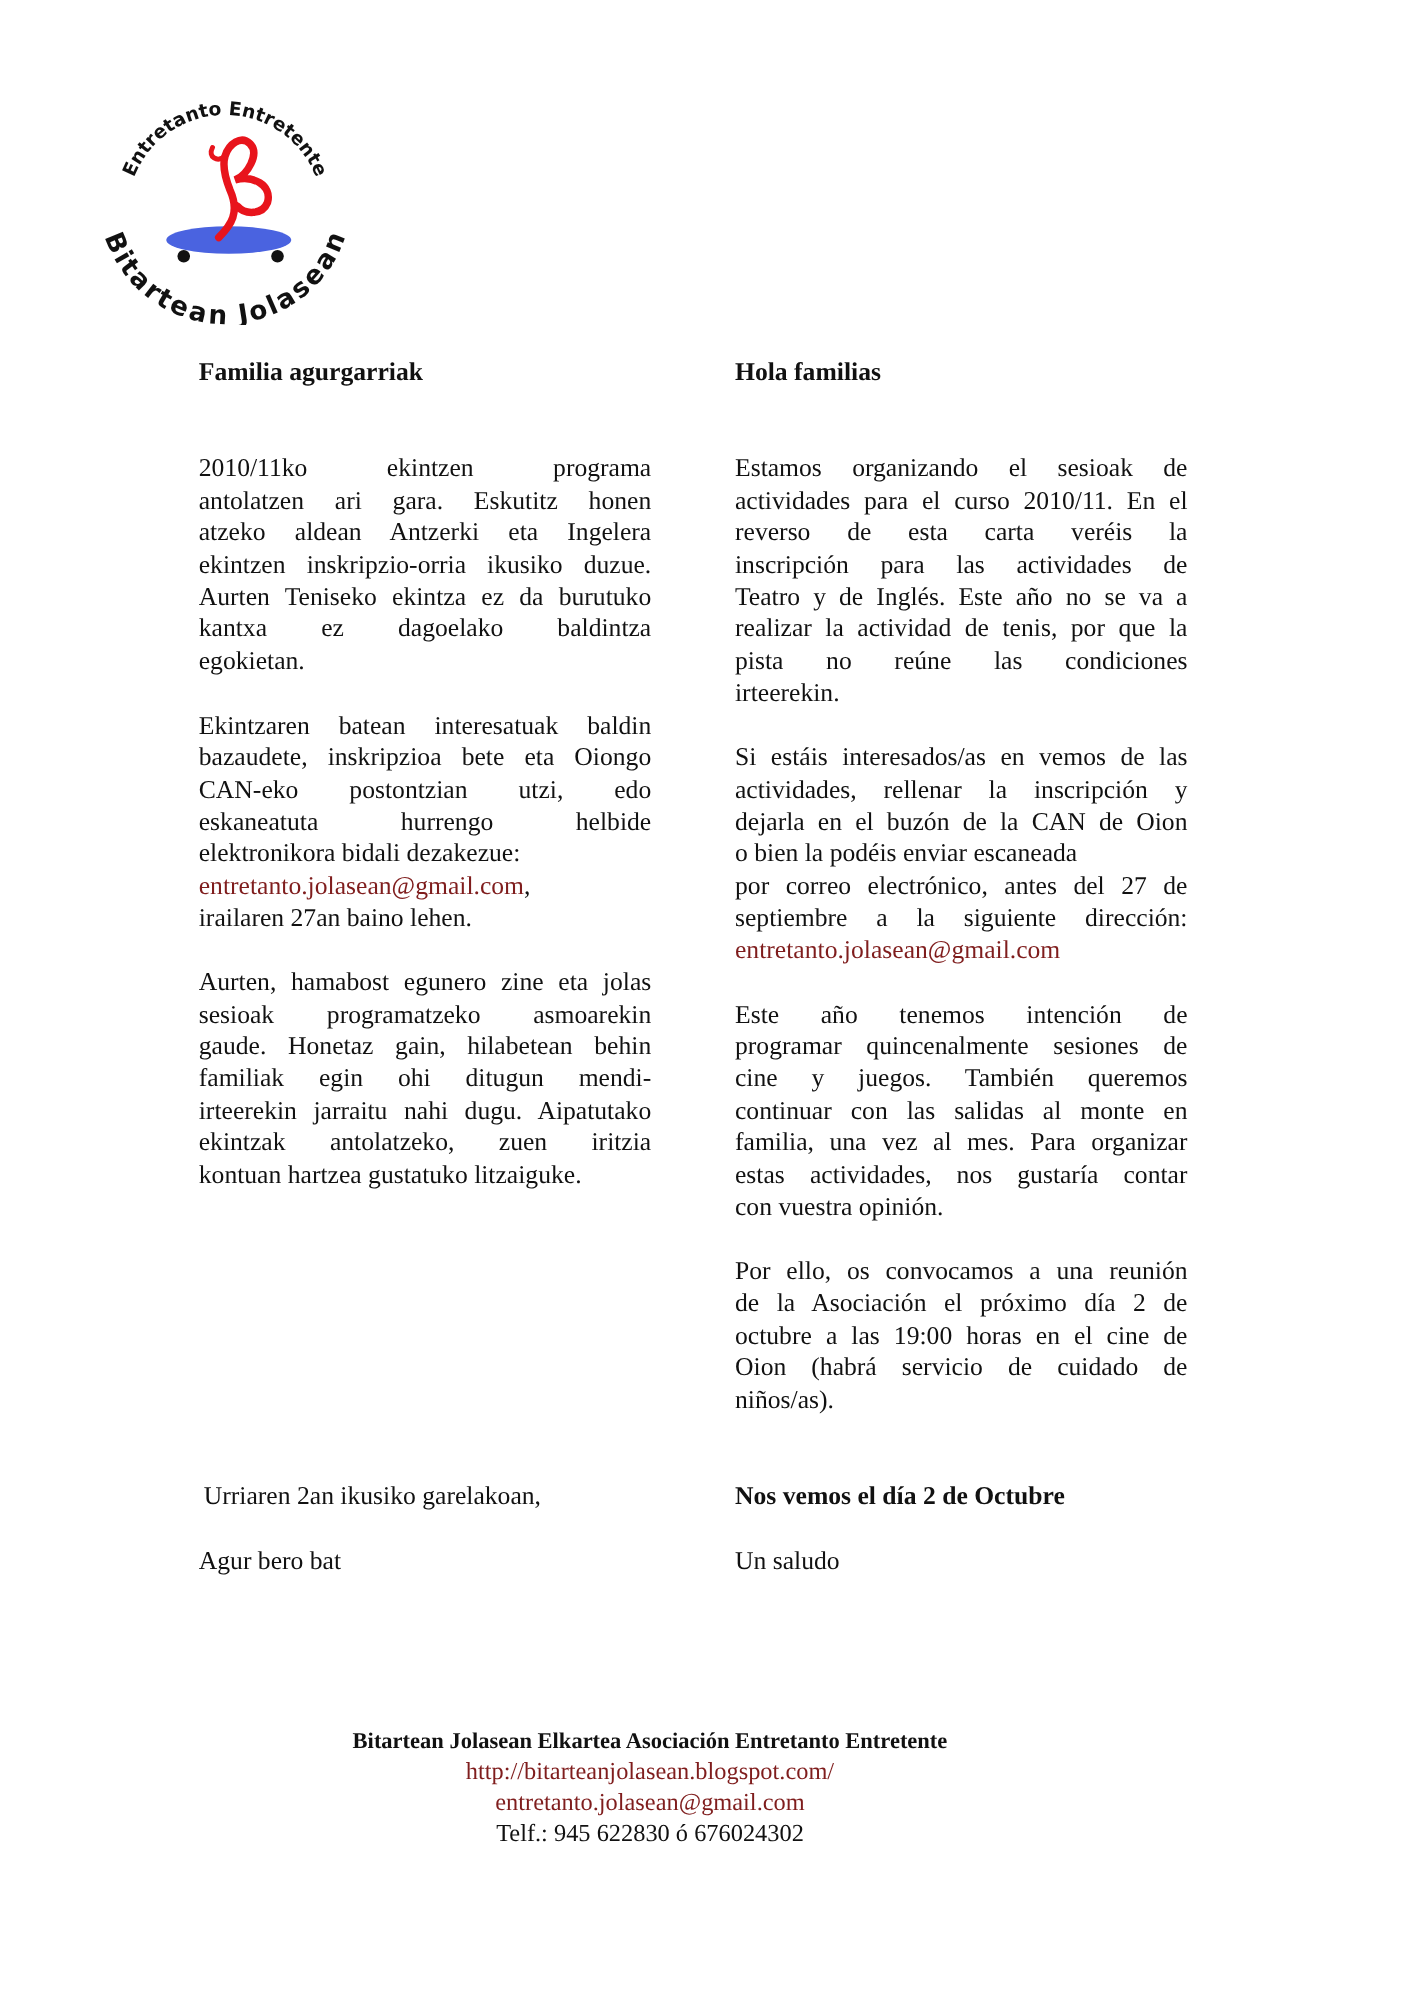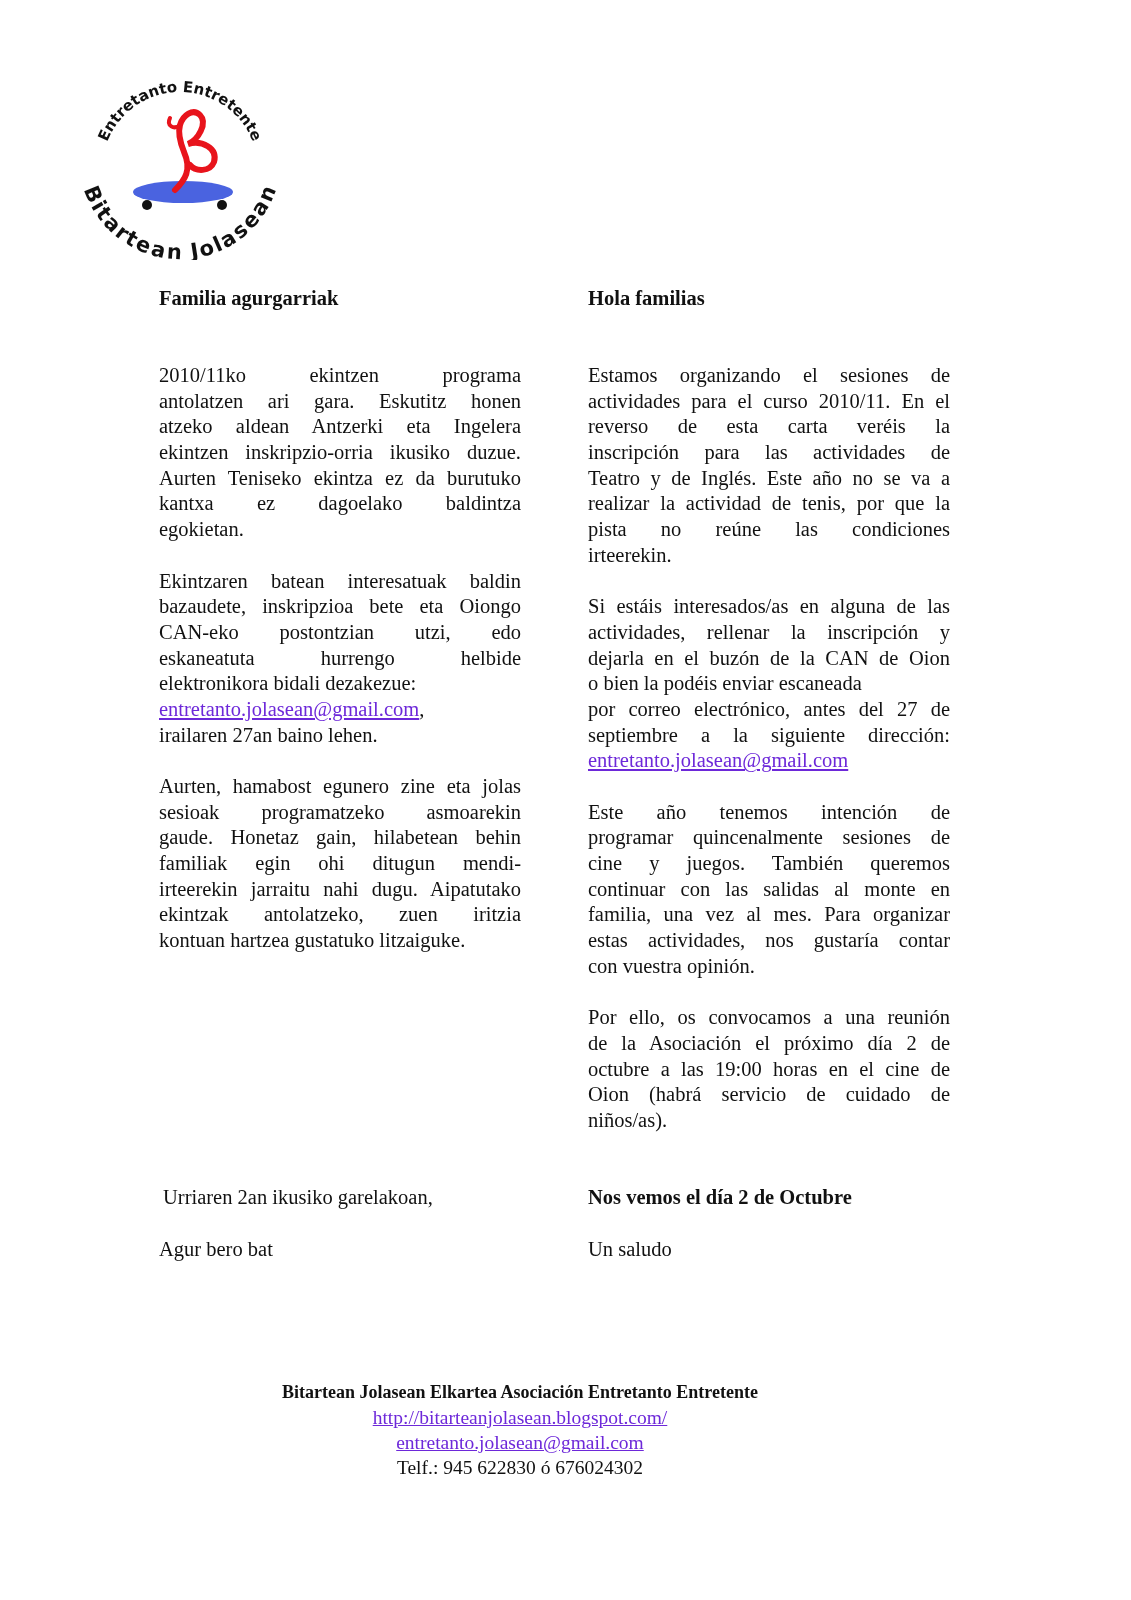--- a/index.html
+++ b/index.html
@@ -9,21 +9,21 @@
     .col { position: absolute; width: 362px; font-size: 20.5px; line-height: 25.7px; }
     .col.left { left: 159px; }
     .col.right { left: 588px; }
     .greeting { position: absolute; font-size: 20.5px; top: 287px; font-weight: bold; }
     .greeting.left { left: 159px; }
     .greeting.right { left: 588px; }
     .para { margin: 0; }
     .line { display: block; height: 25.7px; white-space: nowrap; }
     .line.j { text-align: justify; text-align-last: justify; white-space: normal; overflow: hidden; }
     .line.j::after { content: ""; display: inline-block; width: 100%; }
-    a.link { color: #6d28d9; text-decoration: underline; }
+    a.link { color: #7f1d1d; }
     b { font-weight: normal; }
     .closing { position: absolute; font-size: 20.5px; }
     .footer { position: absolute; left: 0; width: 1040px; text-align: center; top: 1380px; font-size: 19.5px; line-height: 25px; }
     .footer .title { font-weight: bold; font-size: 18px; }
   </style>
 </head>
 <body>
 
 <div class="logo">
   <svg width="200" height="200" viewBox="0 0 200 200">
@@ -76,32 +76,32 @@
     <span class="line j">familiak egin ohi ditugun mendi-</span>
     <span class="line j">irteerekin jarraitu nahi dugu. Aipatutako</span>
     <span class="line j">ekintzak antolatzeko, zuen iritzia</span>
     <span class="line">kontuan hartzea gustatuko litzaiguke.</span>
   </div>
   <div class="line"></div>
 </div>
 
 <div class="col right" style="top:363px;">
   <div class="para">
-    <span class="line j">Estamos organizando el sesiones de</span>
+    <span class="line j">Estamos organizando el sesioak de</span>
     <span class="line j">actividades para el curso 2010/11. En el</span>
     <span class="line j">reverso de esta carta veréis la</span>
     <span class="line j">inscripción para las actividades de</span>
     <span class="line j">Teatro y de Inglés. Este año no se va a</span>
     <span class="line j">realizar la actividad de tenis, por que la</span>
     <span class="line j">pista no reúne las condiciones</span>
     <span class="line">irteerekin.</span>
   </div>
   <div class="line"></div>
   <div class="para">
-    <span class="line j">Si estáis interesados/as en alguna de las</span>
+    <span class="line j">Si estáis interesados/as en vemos de las</span>
     <span class="line j">actividades, rellenar la inscripción y</span>
     <span class="line j">dejarla en el buzón de la CAN de Oion</span>
     <span class="line">o bien la podéis enviar escaneada</span>
     <span class="line j"><span>por correo electrónico, </span> <b>antes del 27 de</b></span>
     <span class="line j"><b>septiembre</b> <span> a la siguiente dirección:</span></span>
     <span class="line"><a class="link">entretanto.jolasean@gmail.com</a></span>
   </div>
   <div class="line"></div>
   <div class="para">
     <span class="line j">Este año tenemos intención de</span>

